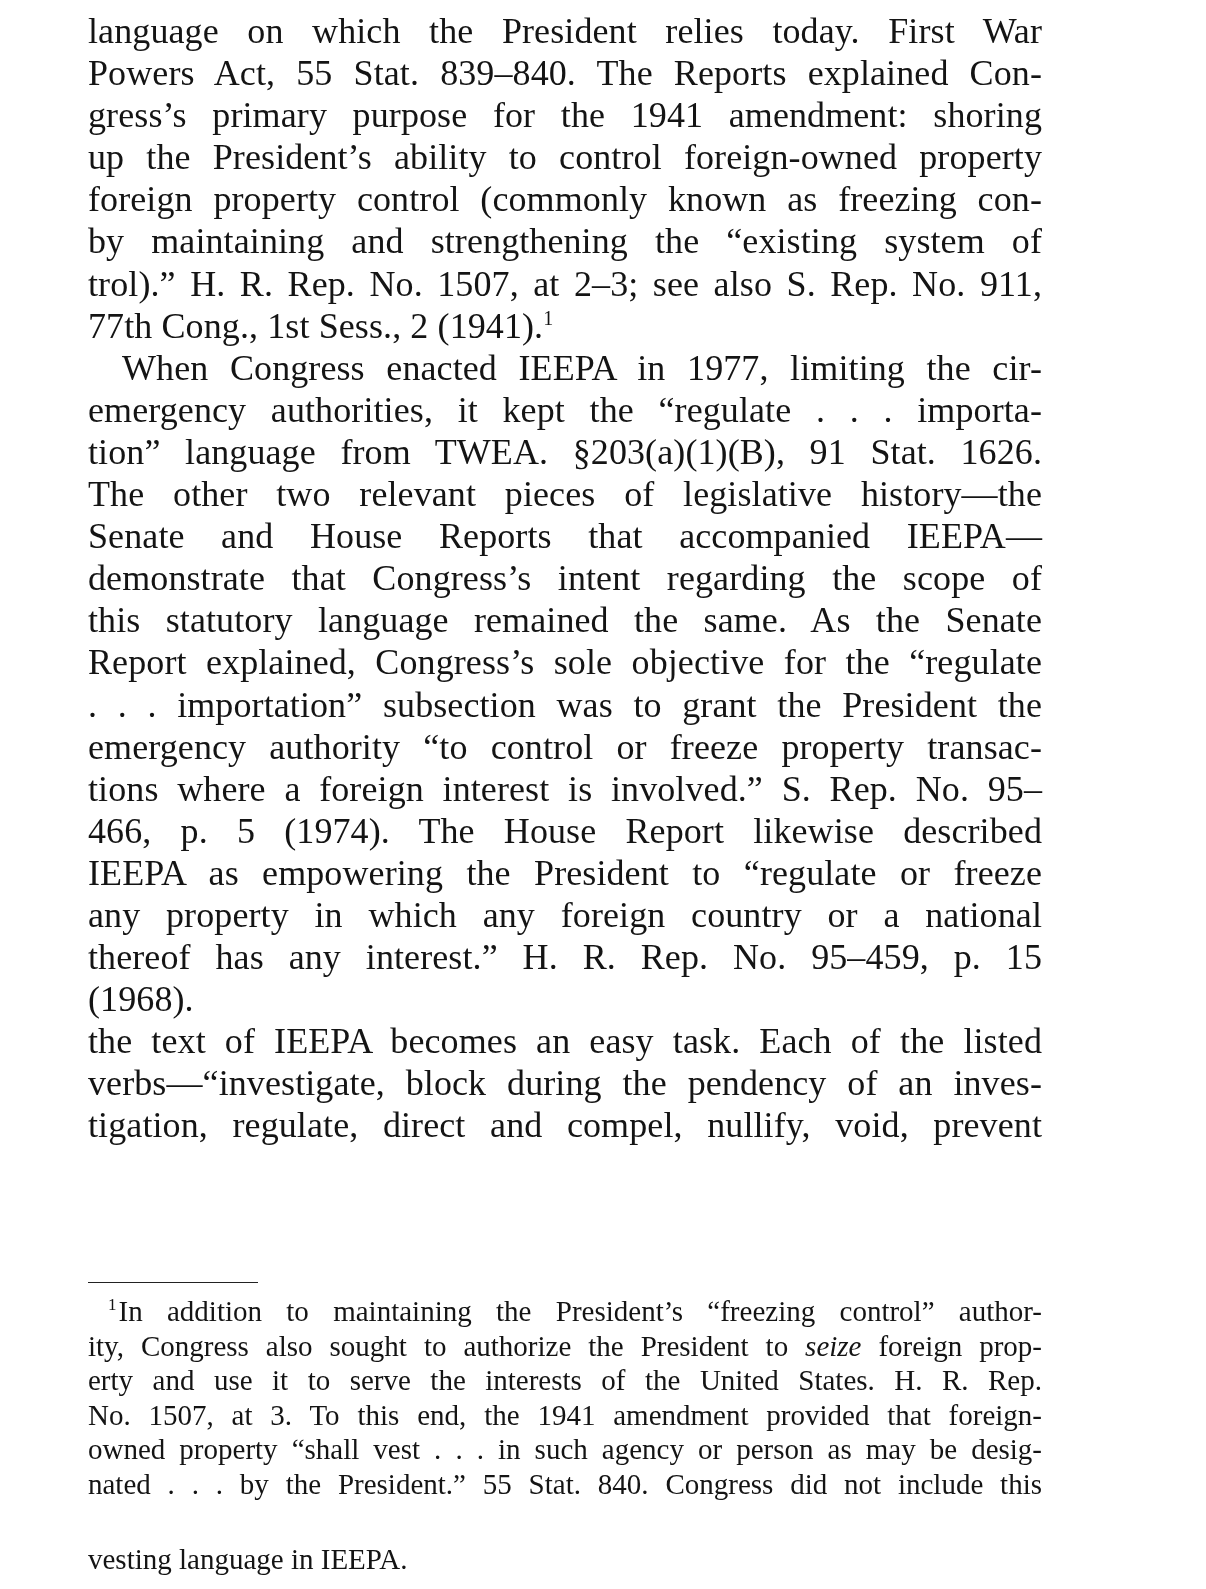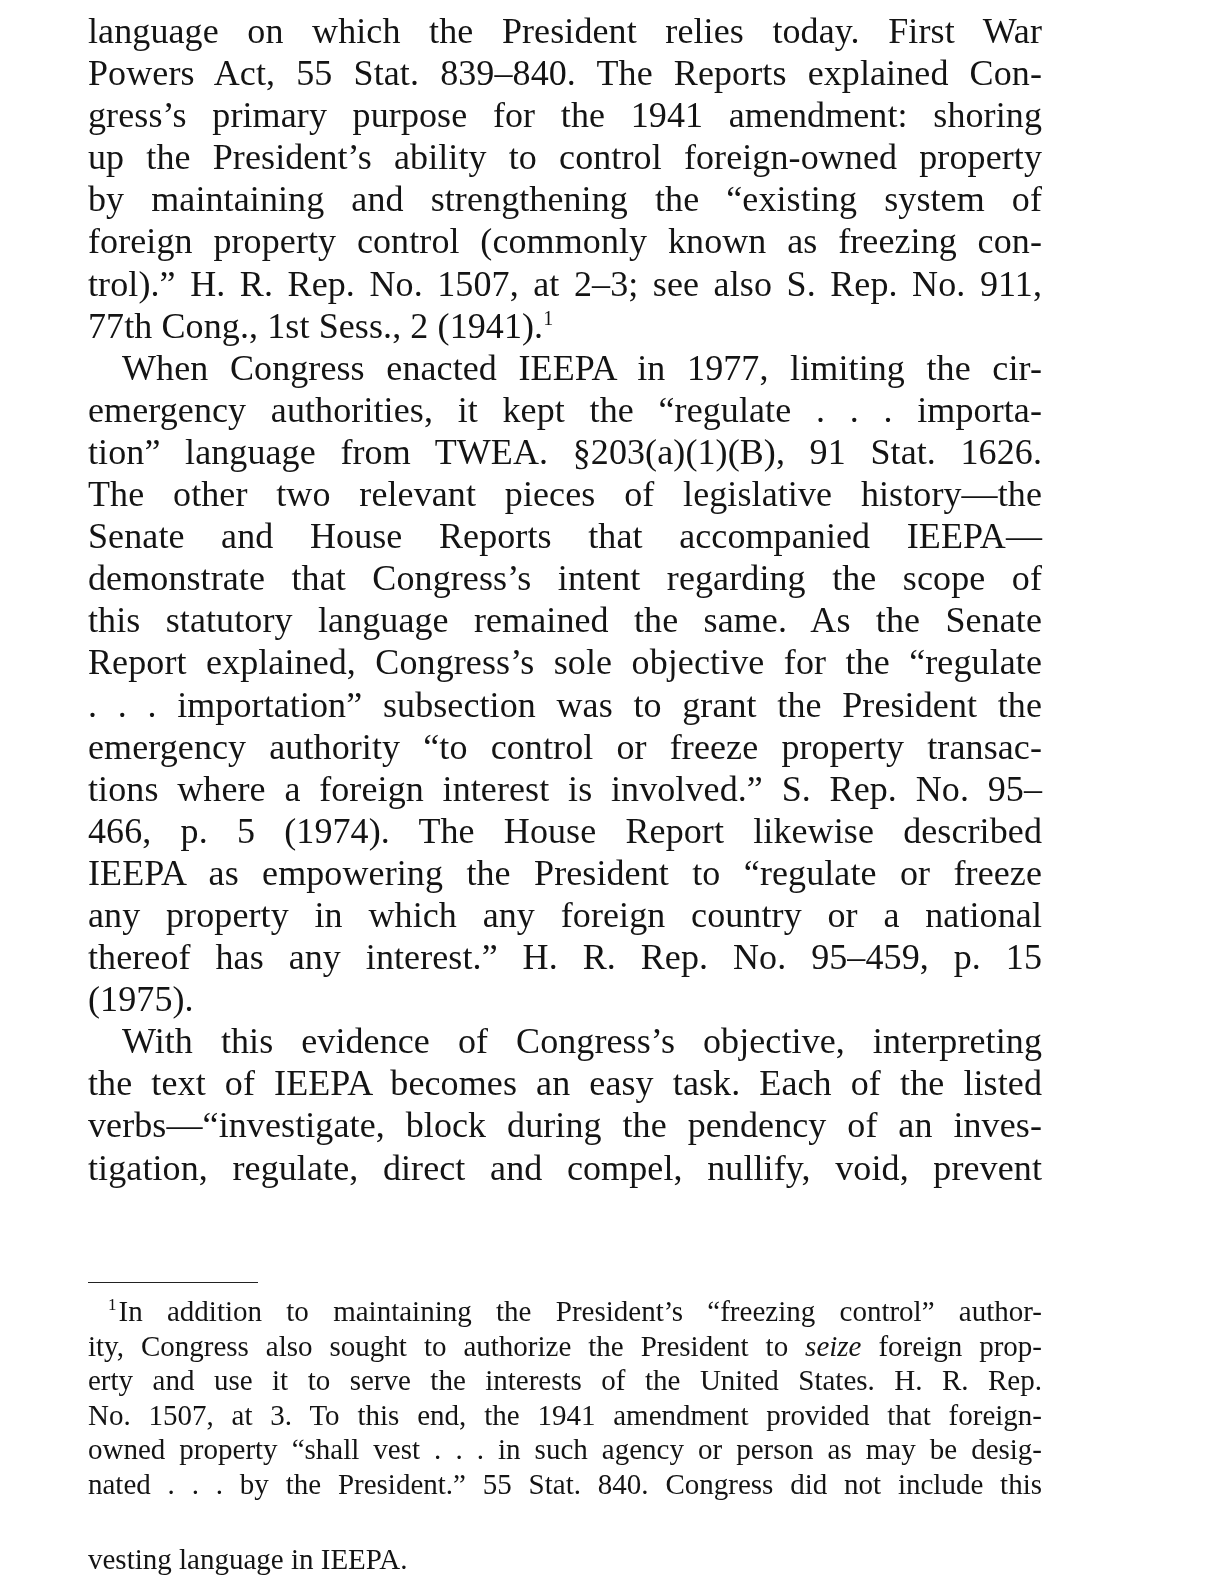--- a/index.html
+++ b/index.html
@@ -80,47 +80,46 @@
 <body>
 
 <div class="page">
   <div class="body-text">
 
     <div>
       <span class="line">language on which the President relies today.  First War</span>
       <span class="line">Powers Act, 55 Stat. 839–840.  The Reports explained Con-</span>
       <span class="line">gress’s primary purpose for the 1941 amendment: shoring</span>
       <span class="line">up the President’s ability to control foreign-owned property</span>
+      <span class="line">foreign property control (commonly known as freezing con-</span>
       <span class="line">by maintaining and strengthening the “existing system of</span>
-      <span class="line">foreign property control (commonly known as freezing con-</span>
       <span class="line">trol).”  H. R. Rep. No. 1507, at 2–3; see also S. Rep. No. 911,</span>
       <span class="line last"><span>77th Cong., 1st Sess., 2 (1941).</span><sup class="fnref">1</sup></span>
     </div>
 
     <div>
       <span class="line indent">When Congress enacted IEEPA in 1977, limiting the cir-</span>
       <span class="line">emergency authorities, it kept the “regulate . . . importa-</span>
       <span class="line">tion” language from TWEA.  §203(a)(1)(B), 91 Stat. 1626.</span>
       <span class="line">The other two relevant pieces of legislative history—the</span>
       <span class="line">Senate and House Reports that accompanied IEEPA—</span>
       <span class="line">demonstrate that Congress’s intent regarding the scope of</span>
       <span class="line">this statutory language remained the same.  As the Senate</span>
       <span class="line">Report explained, Congress’s sole objective for the “regulate</span>
       <span class="line">. . . importation” subsection was to grant the President the</span>
       <span class="line">emergency authority “to control or freeze property transac-</span>
       <span class="line">tions where a foreign interest is involved.”  S. Rep. No. 95–</span>
       <span class="line">466, p. 5 (1974).  The House Report likewise described</span>
       <span class="line">IEEPA as empowering the President to “regulate or freeze</span>
       <span class="line">any property in which any foreign country or a national</span>
       <span class="line">thereof has any interest.”  H. R. Rep. No. 95–459, p. 15</span>
-      <span class="line last">(1975).</span>
+      <span class="line last">(1968).</span>
     </div>
 
     <div>
-      <span class="line indent">With this evidence of Congress’s objective, interpreting</span>
       <span class="line">the text of IEEPA becomes an easy task.  Each of the listed</span>
       <span class="line">verbs—“investigate, block during the pendency of an inves-</span>
       <span class="line">tigation, regulate, direct and compel, nullify, void, prevent</span>
     </div>
   </div>
 </div>
 
 <div class="footnote-rule"></div>
 
 <div class="footnotes">

